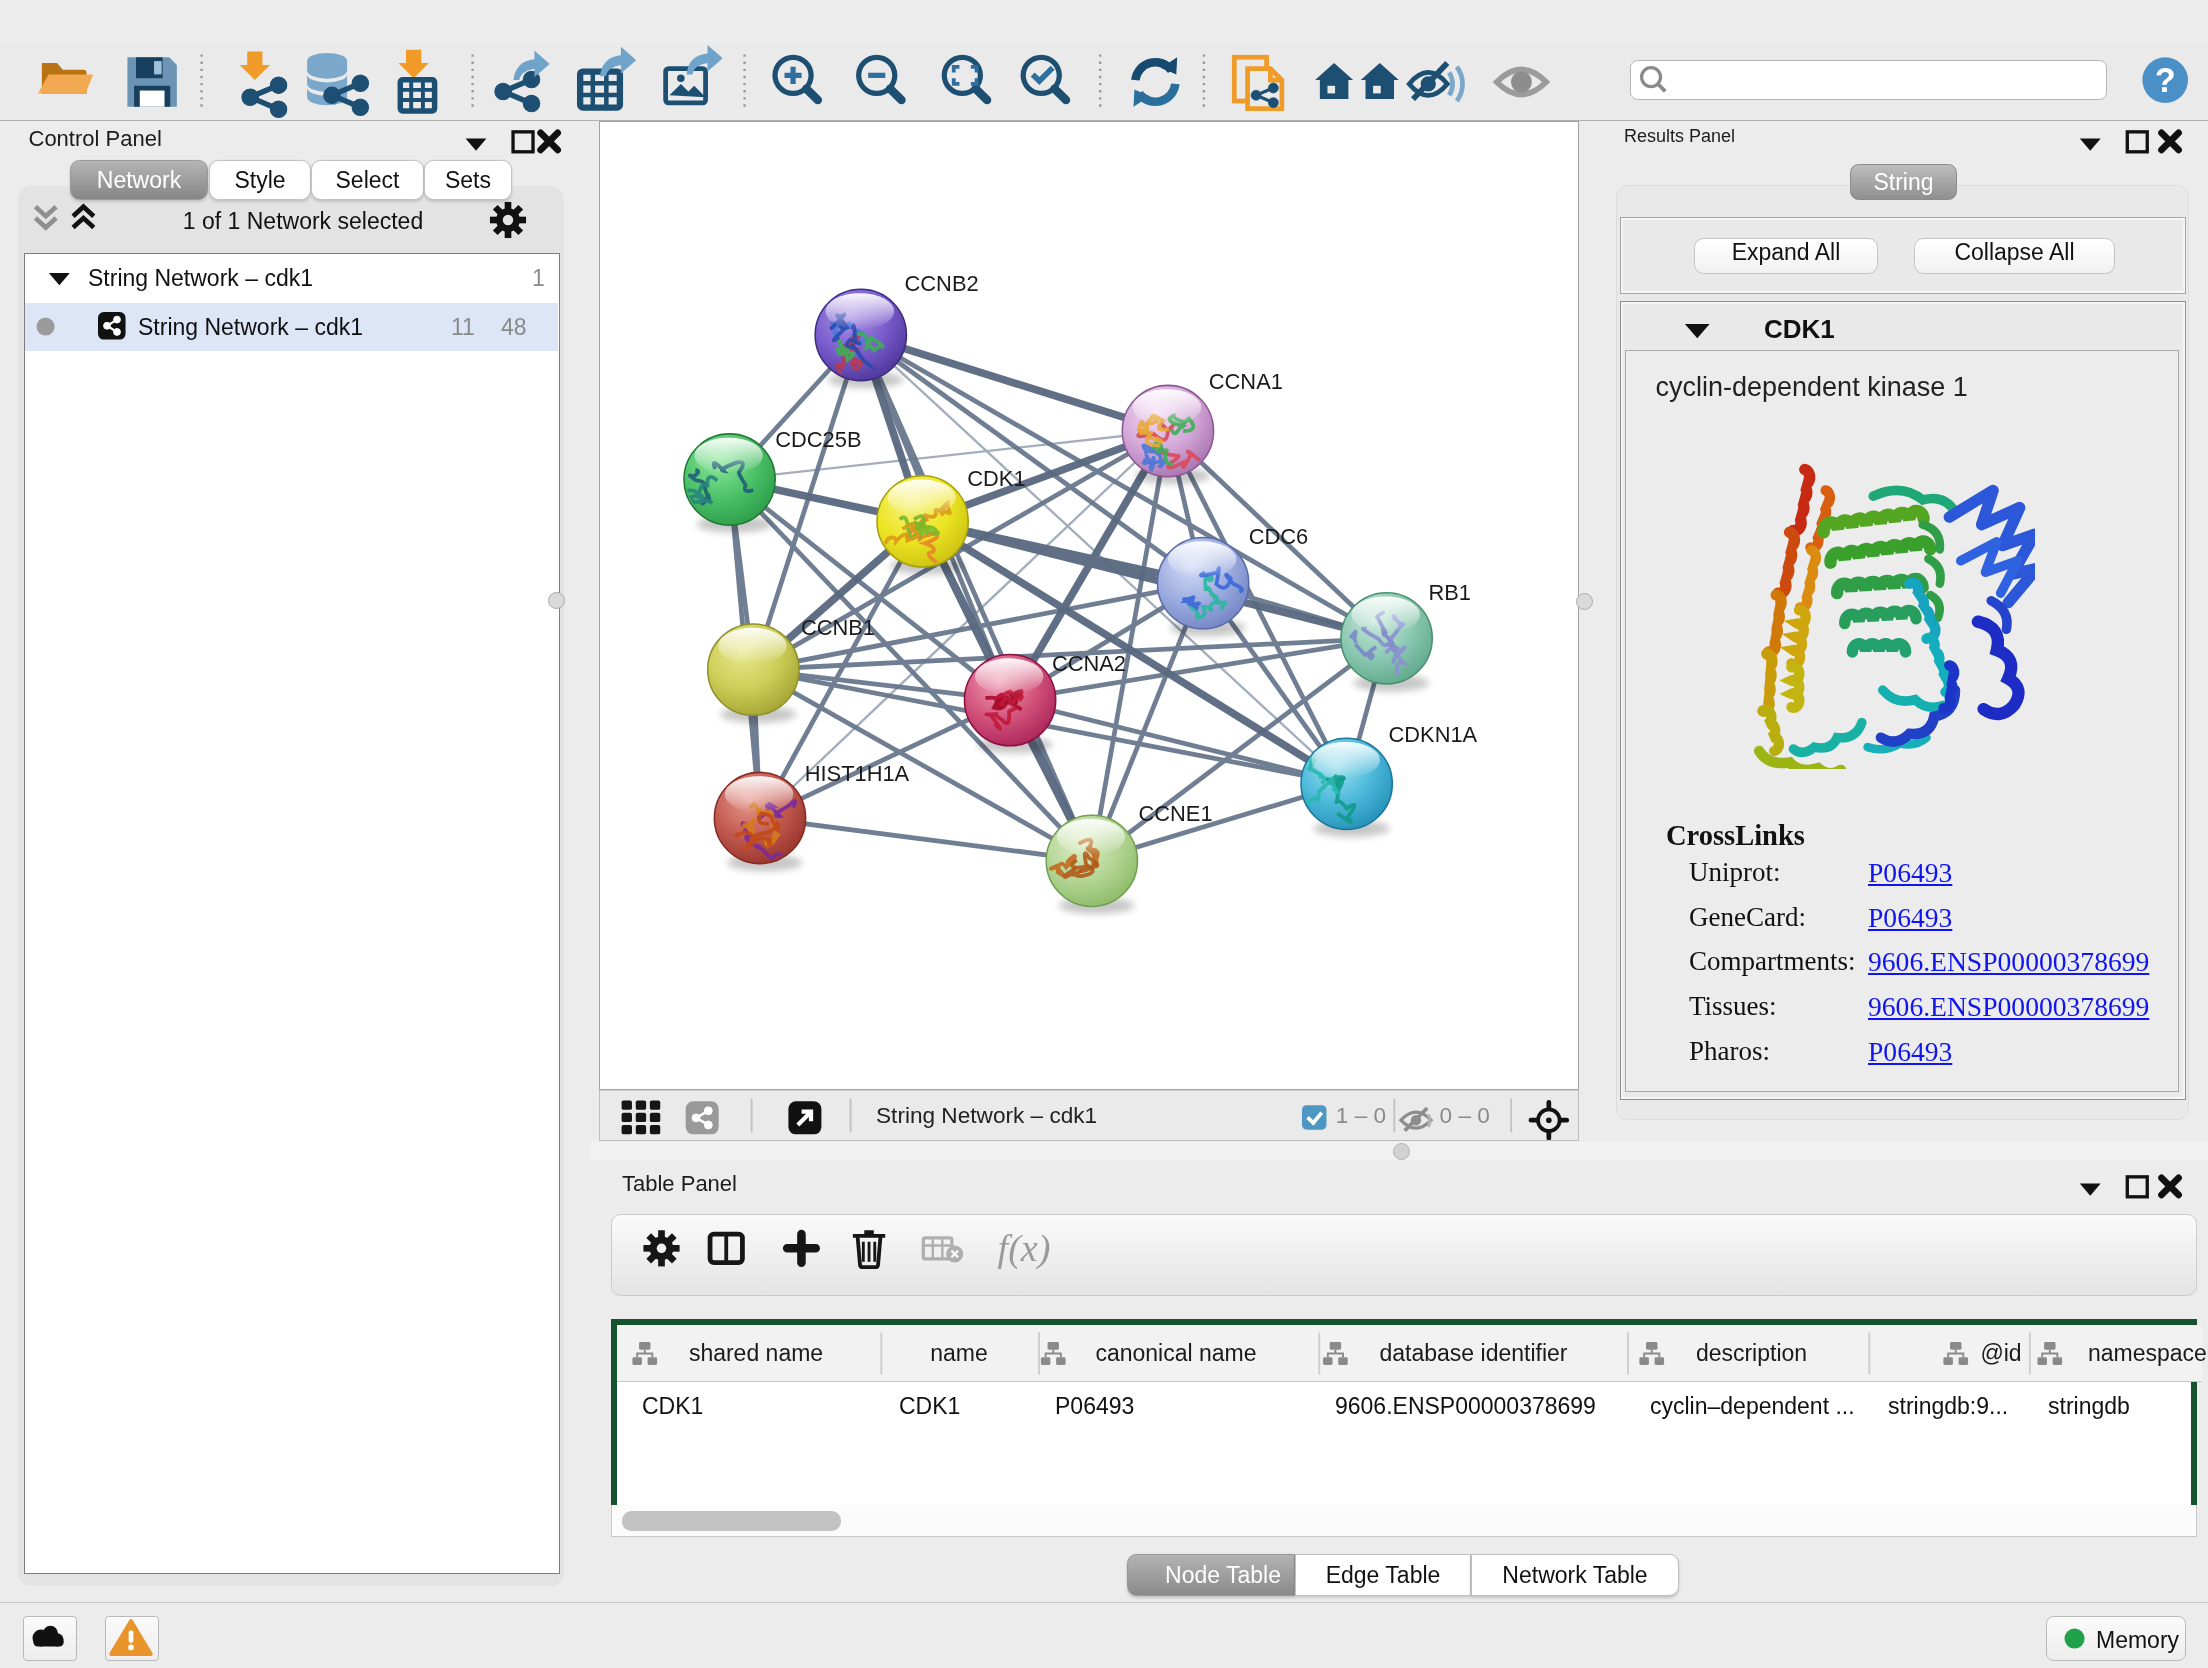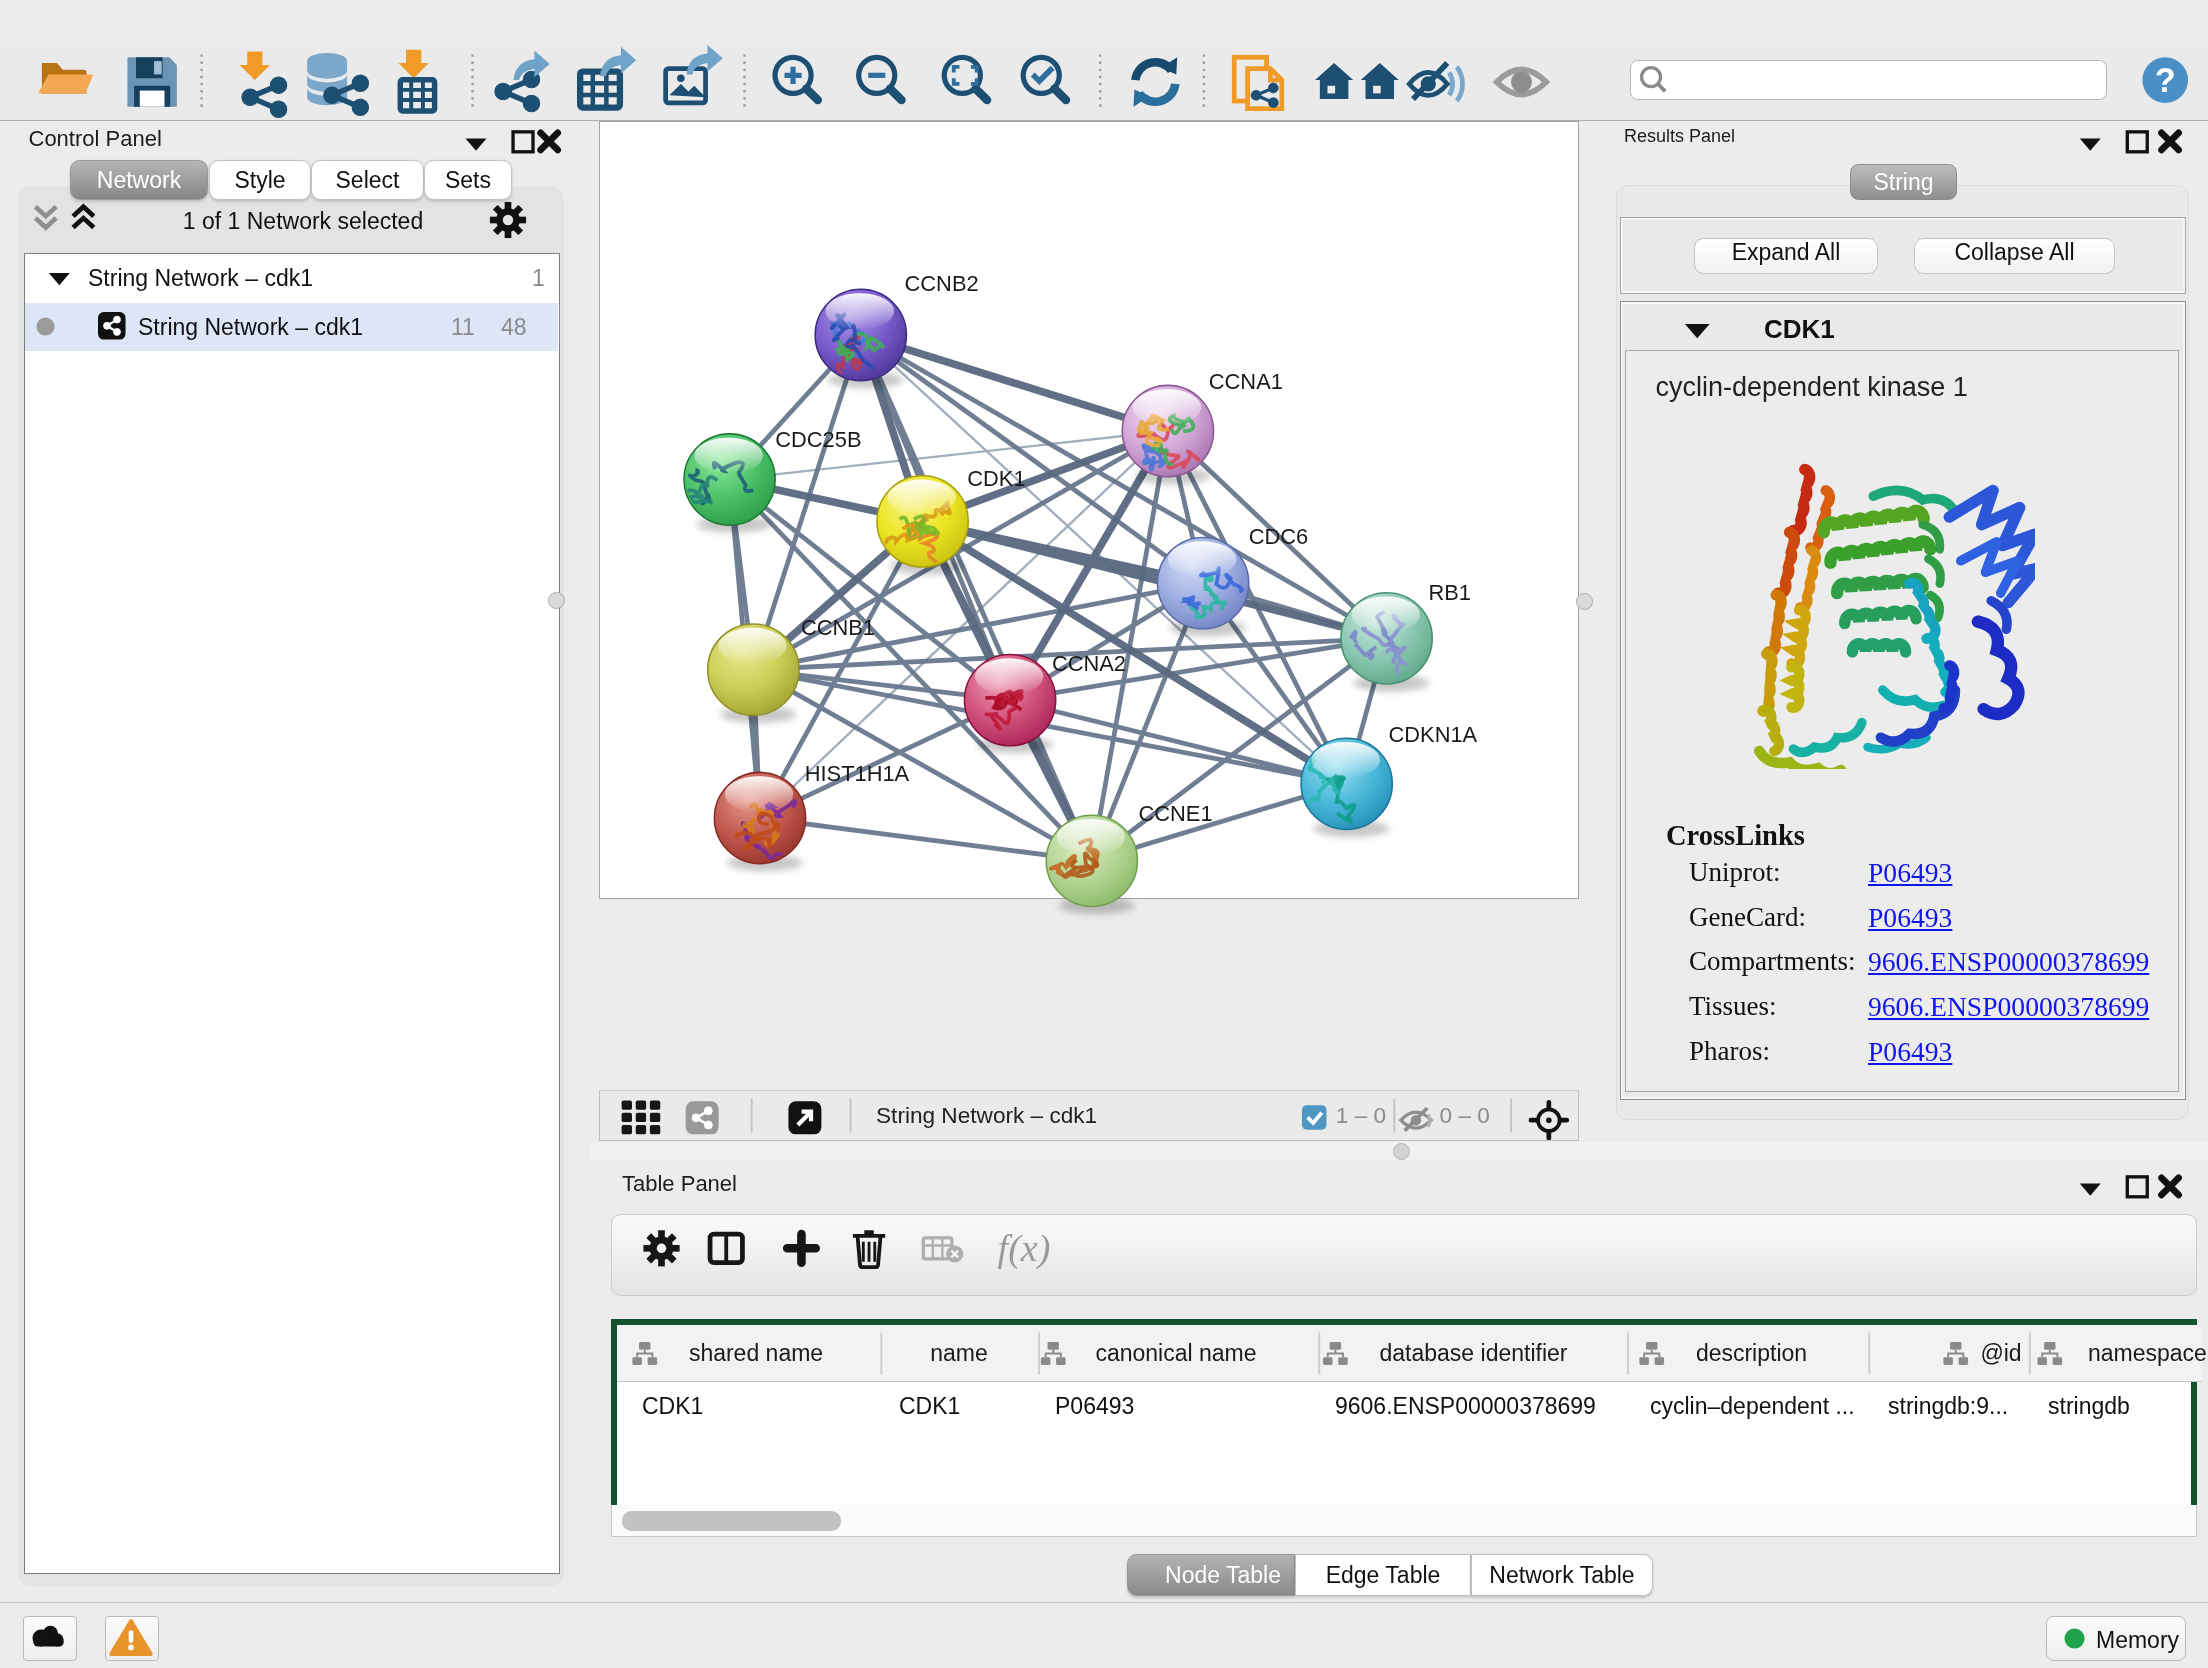--- a/index.html
+++ b/index.html
@@ -32,21 +32,21 @@
 .tab.sel { background:linear-gradient(#b5b5b5,#868686); color:#fff; border-color:#9a9a9a; }
 #cp-section { position:absolute; left:18px; top:186px; width:546px; height:1400px;
   background:#e3e3e3; border-radius:13.3px; }
 #cp-subhdr { position:absolute; left:18px; top:186px; width:546px; height:67px; }
 #cp-list { position:absolute; left:24px; top:253px; width:536px; height:1321px;
   background:#fff; border:1.9px solid #7d7d7d; }
 .cprow1 { position:absolute; left:0; top:3.8px; width:533px; height:46px; }
 .cprow2 { position:absolute; left:0; top:49px; width:533px; height:48px; background:#dce6f7; }
 
 
-#canvas { position:absolute; left:599px; top:121px; width:980px; height:778px;
+#canvas { position:absolute; left:599px; top:121px; width:980px; height:969px;
   background:#fff; border:1px solid #a3a3a3; }
 #cv-toolbar { position:absolute; left:599px; top:1090px; width:980px; height:51px;
   background:#eaeaea; border:1px solid #bdbdbd; border-top:1px solid #cccccc; }
 #res-title { position:absolute; left:1624px; top:126px; font-size:18px; color:#1c1c1c; }
 #stringtab { position:absolute; left:1850px; top:164px; width:107px; height:36px;
   background:linear-gradient(#bdbdbd,#8f8f8f); border:1px solid #8a8a8a; border-radius:8.6px;
   color:#fff; font-size:23px; text-align:center; line-height:34px; }
 #res-outer { position:absolute; left:1616px; top:185px; width:573px; height:935px;
   background:#e9e9e9; border-radius:11.4px; border:1px solid #dcdcdc; }
 #res-box1 { position:absolute; left:1620px; top:217px; width:566px; height:77px;
@@ -802,21 +802,21 @@
     <div class="td" style="left:718px;">9606.ENSP00000378699</div>
     <div class="td" style="left:1033px;">cyclin–dependent ...</div>
     <div class="td" style="left:1271px;">stringdb:9...</div>
     <div class="td" style="left:1431px;">stringdb</div>
   </div>
   <div id="tp-hscroll">
       <div id="tp-thumb"></div>
     </div>
   <div class="bot-tab sel" style="left:1127px; width:168px; border-radius:9.5px 0 0 9.5px;">Node Table</div>
   <div class="bot-tab" style="left:1295px; width:176px; border-radius:0;">Edge Table</div>
-  <div class="bot-tab" style="left:1471px; width:182px; border-radius:0 9.5px 9.5px 0;">Network Table</div>
+  <div class="bot-tab" style="left:1471px; width:208px; border-radius:0 9.5px 9.5px 0;">Network Table</div>
 
   <div id="statusbar"></div>
   <div class="sq-btn" style="left:23px; top:1616px;">
     <svg width="50" height="41" viewBox="0 0 53 43">
         <g transform="translate(26,24)" fill="#111">
       <circle cx="-8" cy="-2" r="9"></circle>
           <circle cx="2" cy="-7" r="8"></circle>
           <circle cx="9" cy="0" r="7"></circle>
       <rect x="-16" y="-2" width="32" height="9" rx="4.5"></rect>
     </g>

